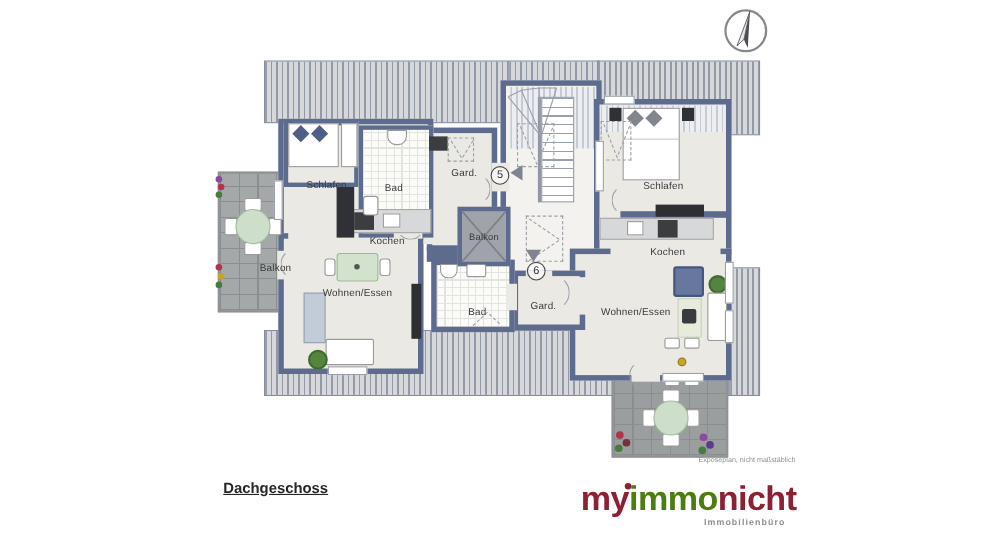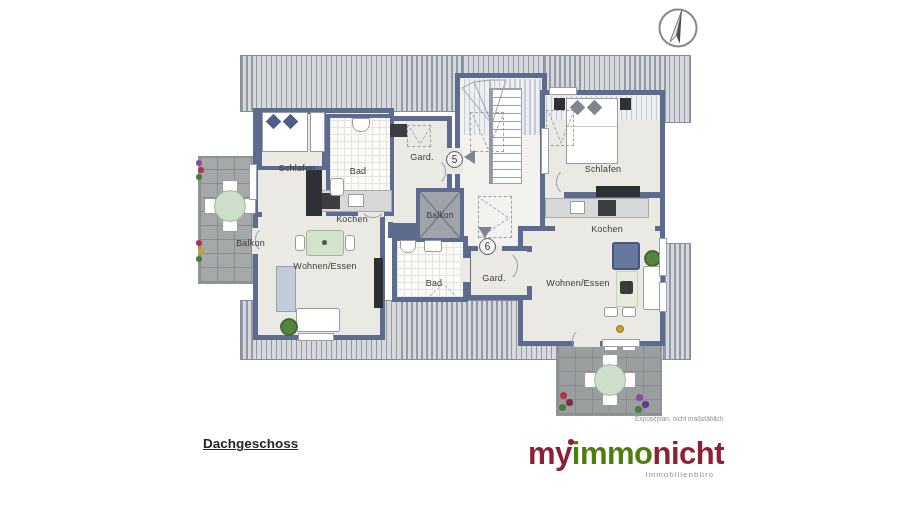--- a/index.html
+++ b/index.html
@@ -43,21 +43,21 @@
   .arc{position:absolute;border:1px solid transparent;border-radius:50%;}
   .win{position:absolute;background:#ffffff;border:1px solid #9aa0a8;}
   .stair{position:absolute;border:1px solid #9aa0ab;
          background:repeating-linear-gradient(180deg,#9aa0ab 0 1px,#ffffff 1px 8px);}
   
   #floorname{position:absolute;left:203px;top:436px;font-size:13.5px;font-weight:700;color:#262626;text-decoration:underline;}
   #caption{position:absolute;left:635px;top:415px;font-size:6.5px;color:#909090;}
   #logo{position:absolute;left:528px;top:438px;width:186px;}
   #logo .line1{font-size:31px;font-weight:700;letter-spacing:-.5px;line-height:1;white-space:nowrap;}
   #logo .mrn{color:#8c2133;} #logo .gry{color:#4d7c0f;}
-  #logo .line2{text-align:right;font-size:8px;color:#8f9091;letter-spacing:1px;margin-top:1px;}
+  #logo .line2{text-align:right;font-size:8px;color:#8f9091;letter-spacing:1px;margin-top:1px;font-weight:bold;}
   #logo .idot{position:absolute;left:40px;top:1px;width:6px;height:6px;border-radius:50%;background:#8c2133;}
 </style>
 </head>
 <body>
 
 <div id="canvas">
 
   <div class="roof" style="left:240px;top:55px;width:222px;height:57px;"></div>
   <div class="roof" style="left:462px;top:55px;width:83px;height:22px;"></div>
   <div class="roof" style="left:543px;top:55px;width:148px;height:68px;"></div>

